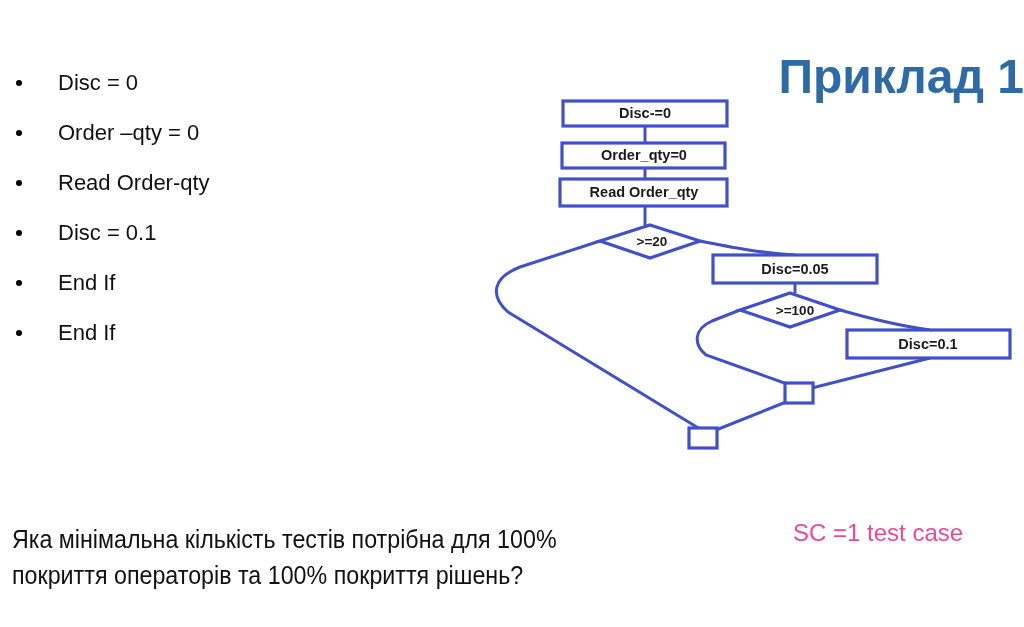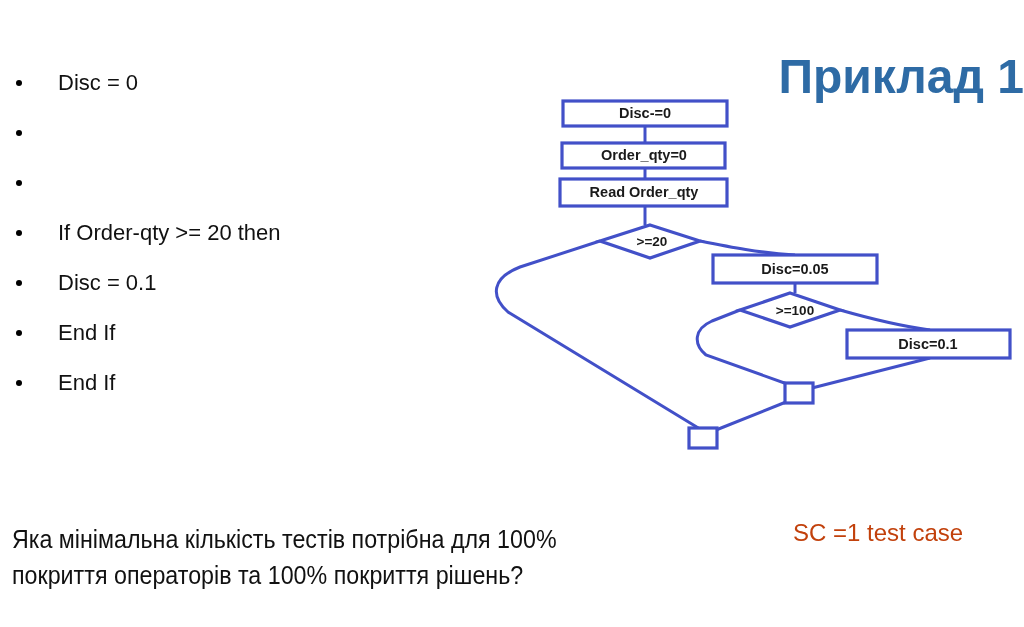--- a/index.html
+++ b/index.html
@@ -81,21 +81,21 @@
 
   
   #answer-text {
     position: absolute;
     left: 793px;
     top: 518px;
     width: 225px;
     font-family: "Liberation Sans", sans-serif;
     font-size: 24px;
     line-height: 29px;
-    color: #c2410c;
+    color: #ec4899;
   }
   #answer-text .a-line { display: block; }
 
   
   #flowchart {
     position: absolute;
     left: 0;
     top: 0;
     width: 1024px;
     height: 627px;
@@ -130,27 +130,25 @@
 
 <div id="slide-title">Приклад 1</div>
 
 <ul id="bullet-list">
   <li>
     <span class="bullet-dot"></span>
     <span>Disc = 0</span>
   </li>
   <li>
     <span class="bullet-dot"></span>
-  </li>
-  <li>
-    <span class="bullet-dot"></span>
-  </li>
-  <li>
-    <span class="bullet-dot"></span>
-    <span>If Order-qty &gt;= 20 then</span>
+    <span>Order –qty = 0</span>
+  </li>
+  <li>
+    <span class="bullet-dot"></span>
+    <span>Read Order-qty</span>
   </li>
   <li>
     <span class="bullet-dot"></span>
     <span>Disc = 0.1</span>
   </li>
   <li>
     <span class="bullet-dot"></span>
     <span>End If</span>
   </li>
   <li>

